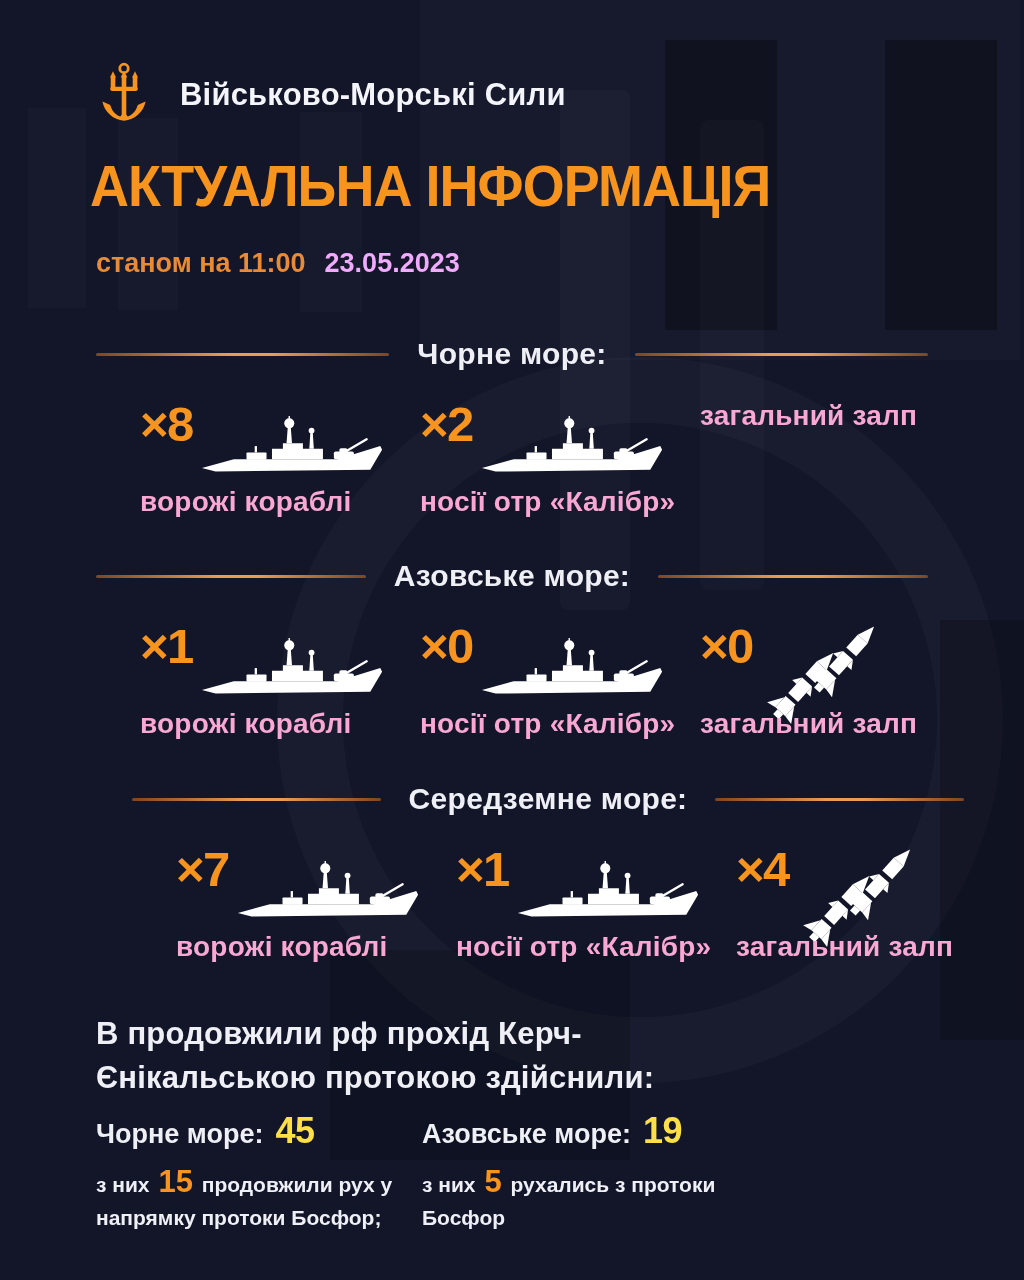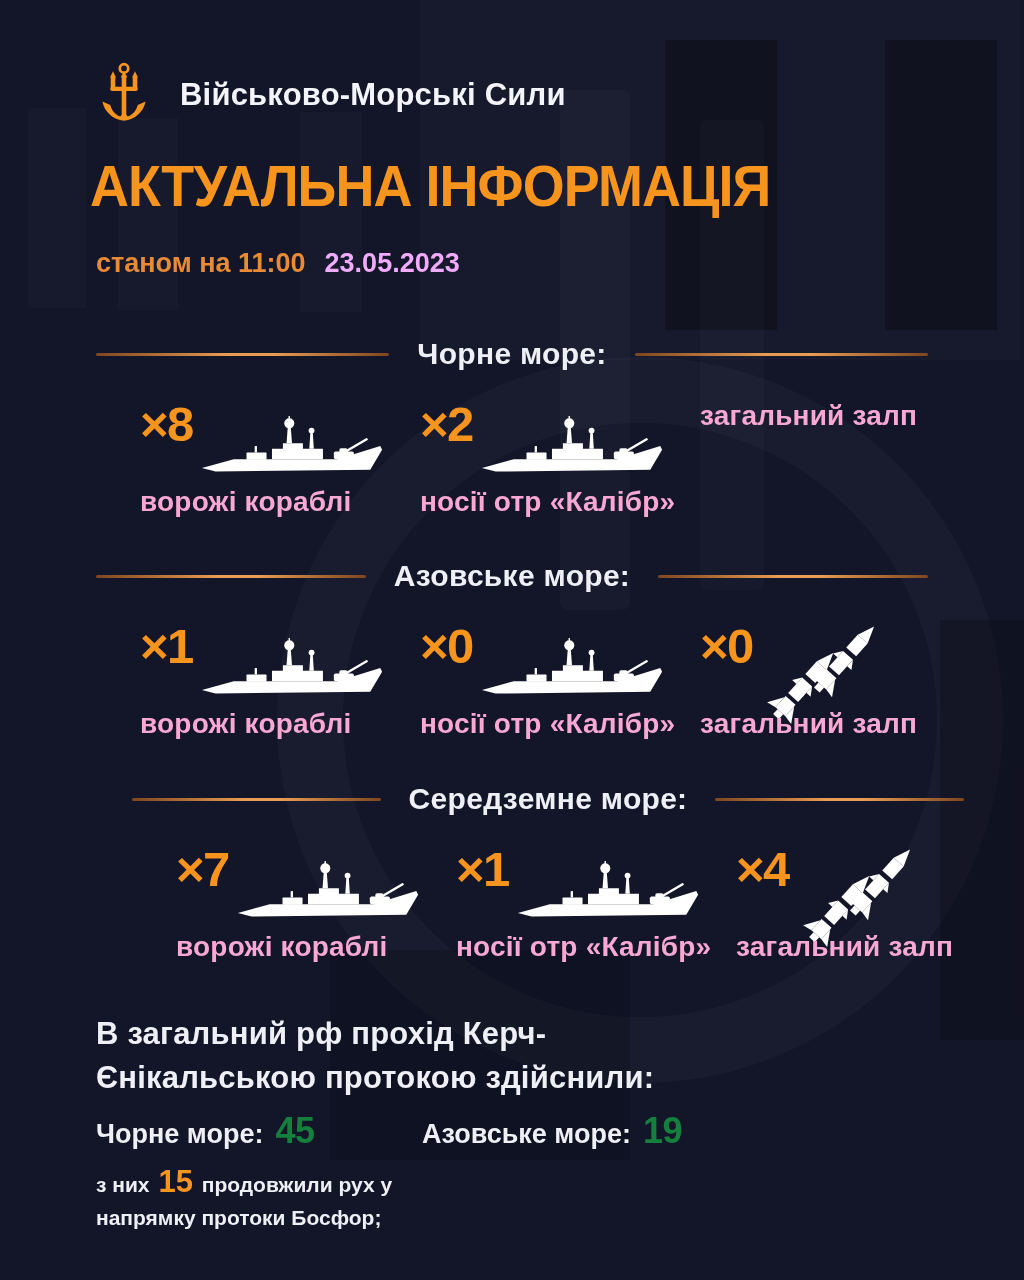--- a/index.html
+++ b/index.html
@@ -41,21 +41,21 @@
   .missiles-wrap{width:150px;height:116px;margin:-12px 0 0 -6px;}
   .stat-label{font-size:28px;font-weight:700;color:#f9a8d4;margin-top:2px;letter-spacing:.2px;}
   
   .footer-heading{
     position:absolute;top:1012px;left:96px;width:630px;
     font-size:31px;font-weight:600;line-height:1.42;color:#eef0f6;letter-spacing:.2px;
   }
   .footer-cols{position:absolute;top:1110px;left:96px;display:grid;grid-template-columns:326px auto;}
   .sea-line{display:flex;align-items:baseline;gap:12px;}
   .sea-name{font-size:27px;font-weight:600;color:#eef0f6;}
-  .sea-total{font-size:36px;font-weight:800;color:#15803d;letter-spacing:-.5px;}
+  .sea-total{font-size:36px;font-weight:800;color:#fde047;letter-spacing:-.5px;}
   .sea-note{margin-top:8px;font-size:21px;font-weight:700;line-height:1.4;color:#eef0f6;max-width:300px;}
   .sea-note .num{font-size:31px;font-weight:800;color:#f7941e;padding:0 3px;}
   .col-2 .sea-note{max-width:360px;}
 </style>
 </head>
 <body>
 
 <div class="canvas">
 
   <svg class="watermark" width="1024" height="1280" viewBox="0 0 1024 1280" aria-hidden="true">
@@ -241,35 +241,40 @@
           <span class="stat-count">×4</span>
           <svg class="missiles-wrap" viewBox="0 0 150 122">
               <use href="#sym-missiles"></use>
             </svg>
         </div>
         <div class="stat-label">загальний залп</div>
       </div>
     </div>
   </div>
 
-  <div class="footer-heading">В загальний рф прохід Керч-Єнікальською протокою здійснили:</div>
+  <div class="footer-heading">В продовжили рф прохід Керч-Єнікальською протокою здійснили:</div>
 
   <div class="footer-cols">
     <div class="col-1">
       <div class="sea-line">
         <span class="sea-name">Чорне море:</span>
         <span class="sea-total">45</span>
       </div>
       <div class="sea-note">
         <span>з них</span>
         <span class="num">15</span>
         <span>продовжили рух у напрямку протоки Босфор;</span>
       </div>
     </div>
     <div class="col-2">
       <div class="sea-line">
         <span class="sea-name">Азовське море:</span>
         <span class="sea-total">19</span>
       </div>
+      <div class="sea-note">
+        <span>з них</span>
+        <span class="num">5</span>
+        <span>рухались з протоки Босфор</span>
+      </div>
     </div>
   </div>
 
 </div>
 
 </body></html>

